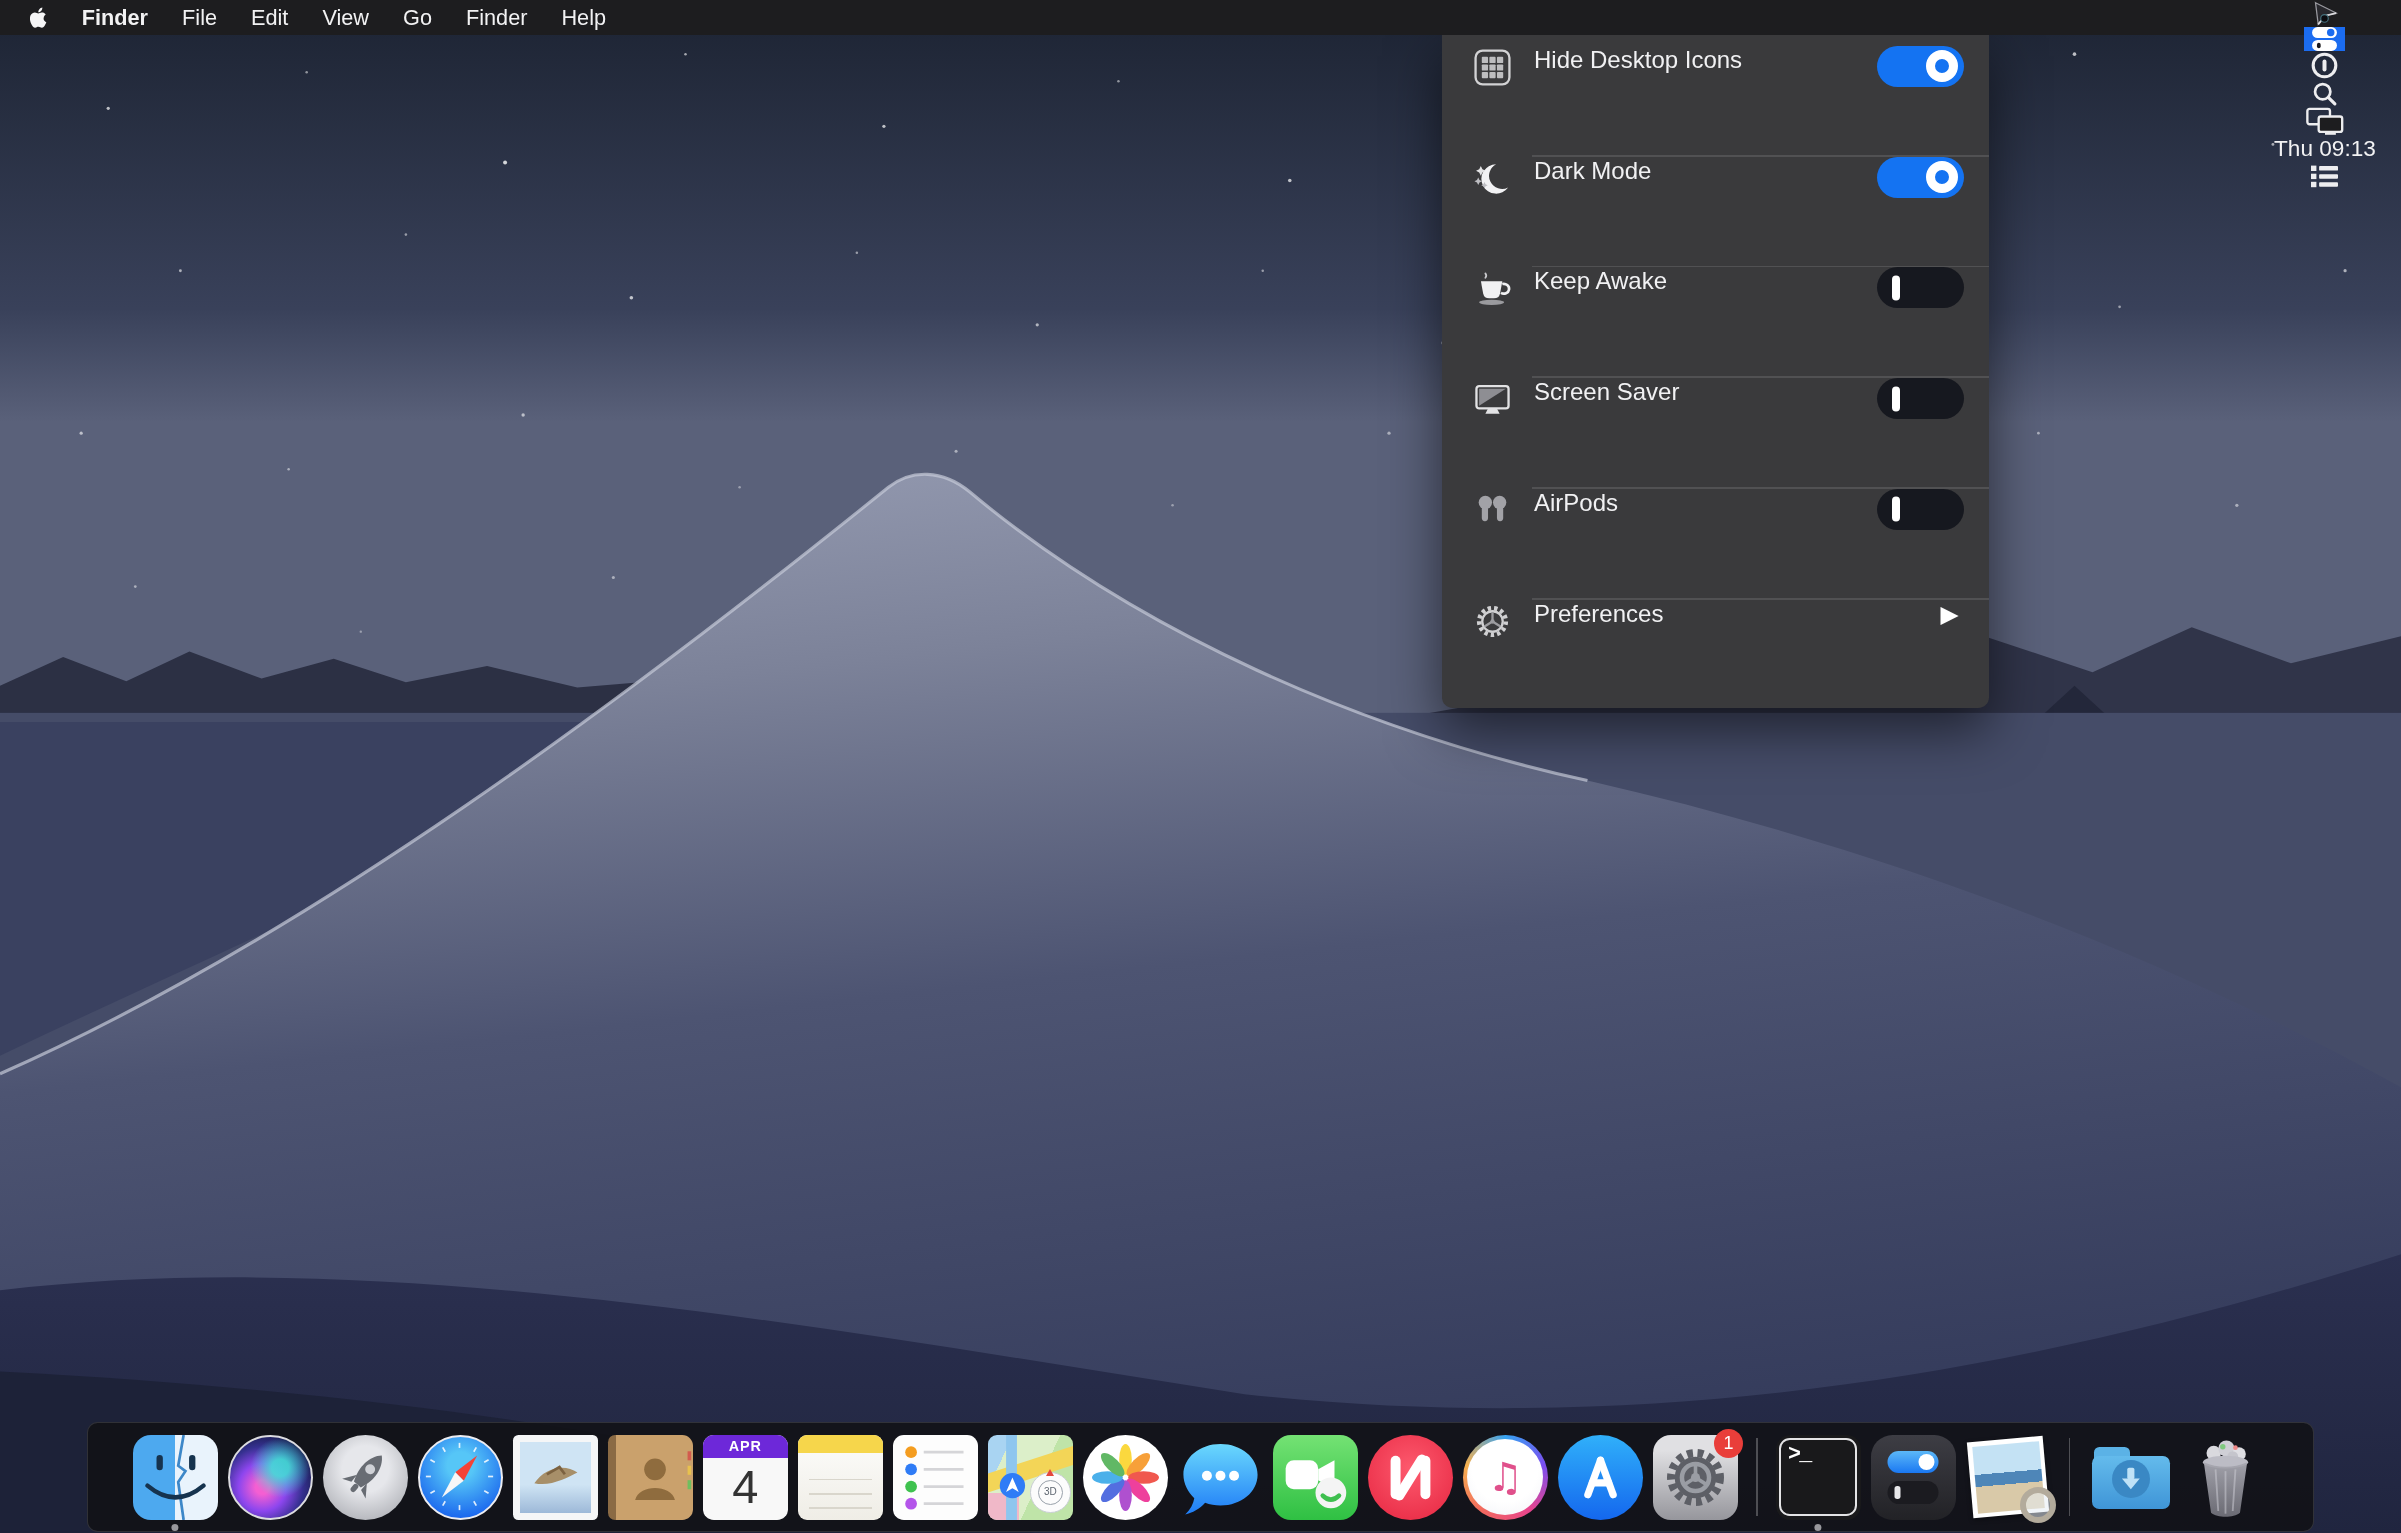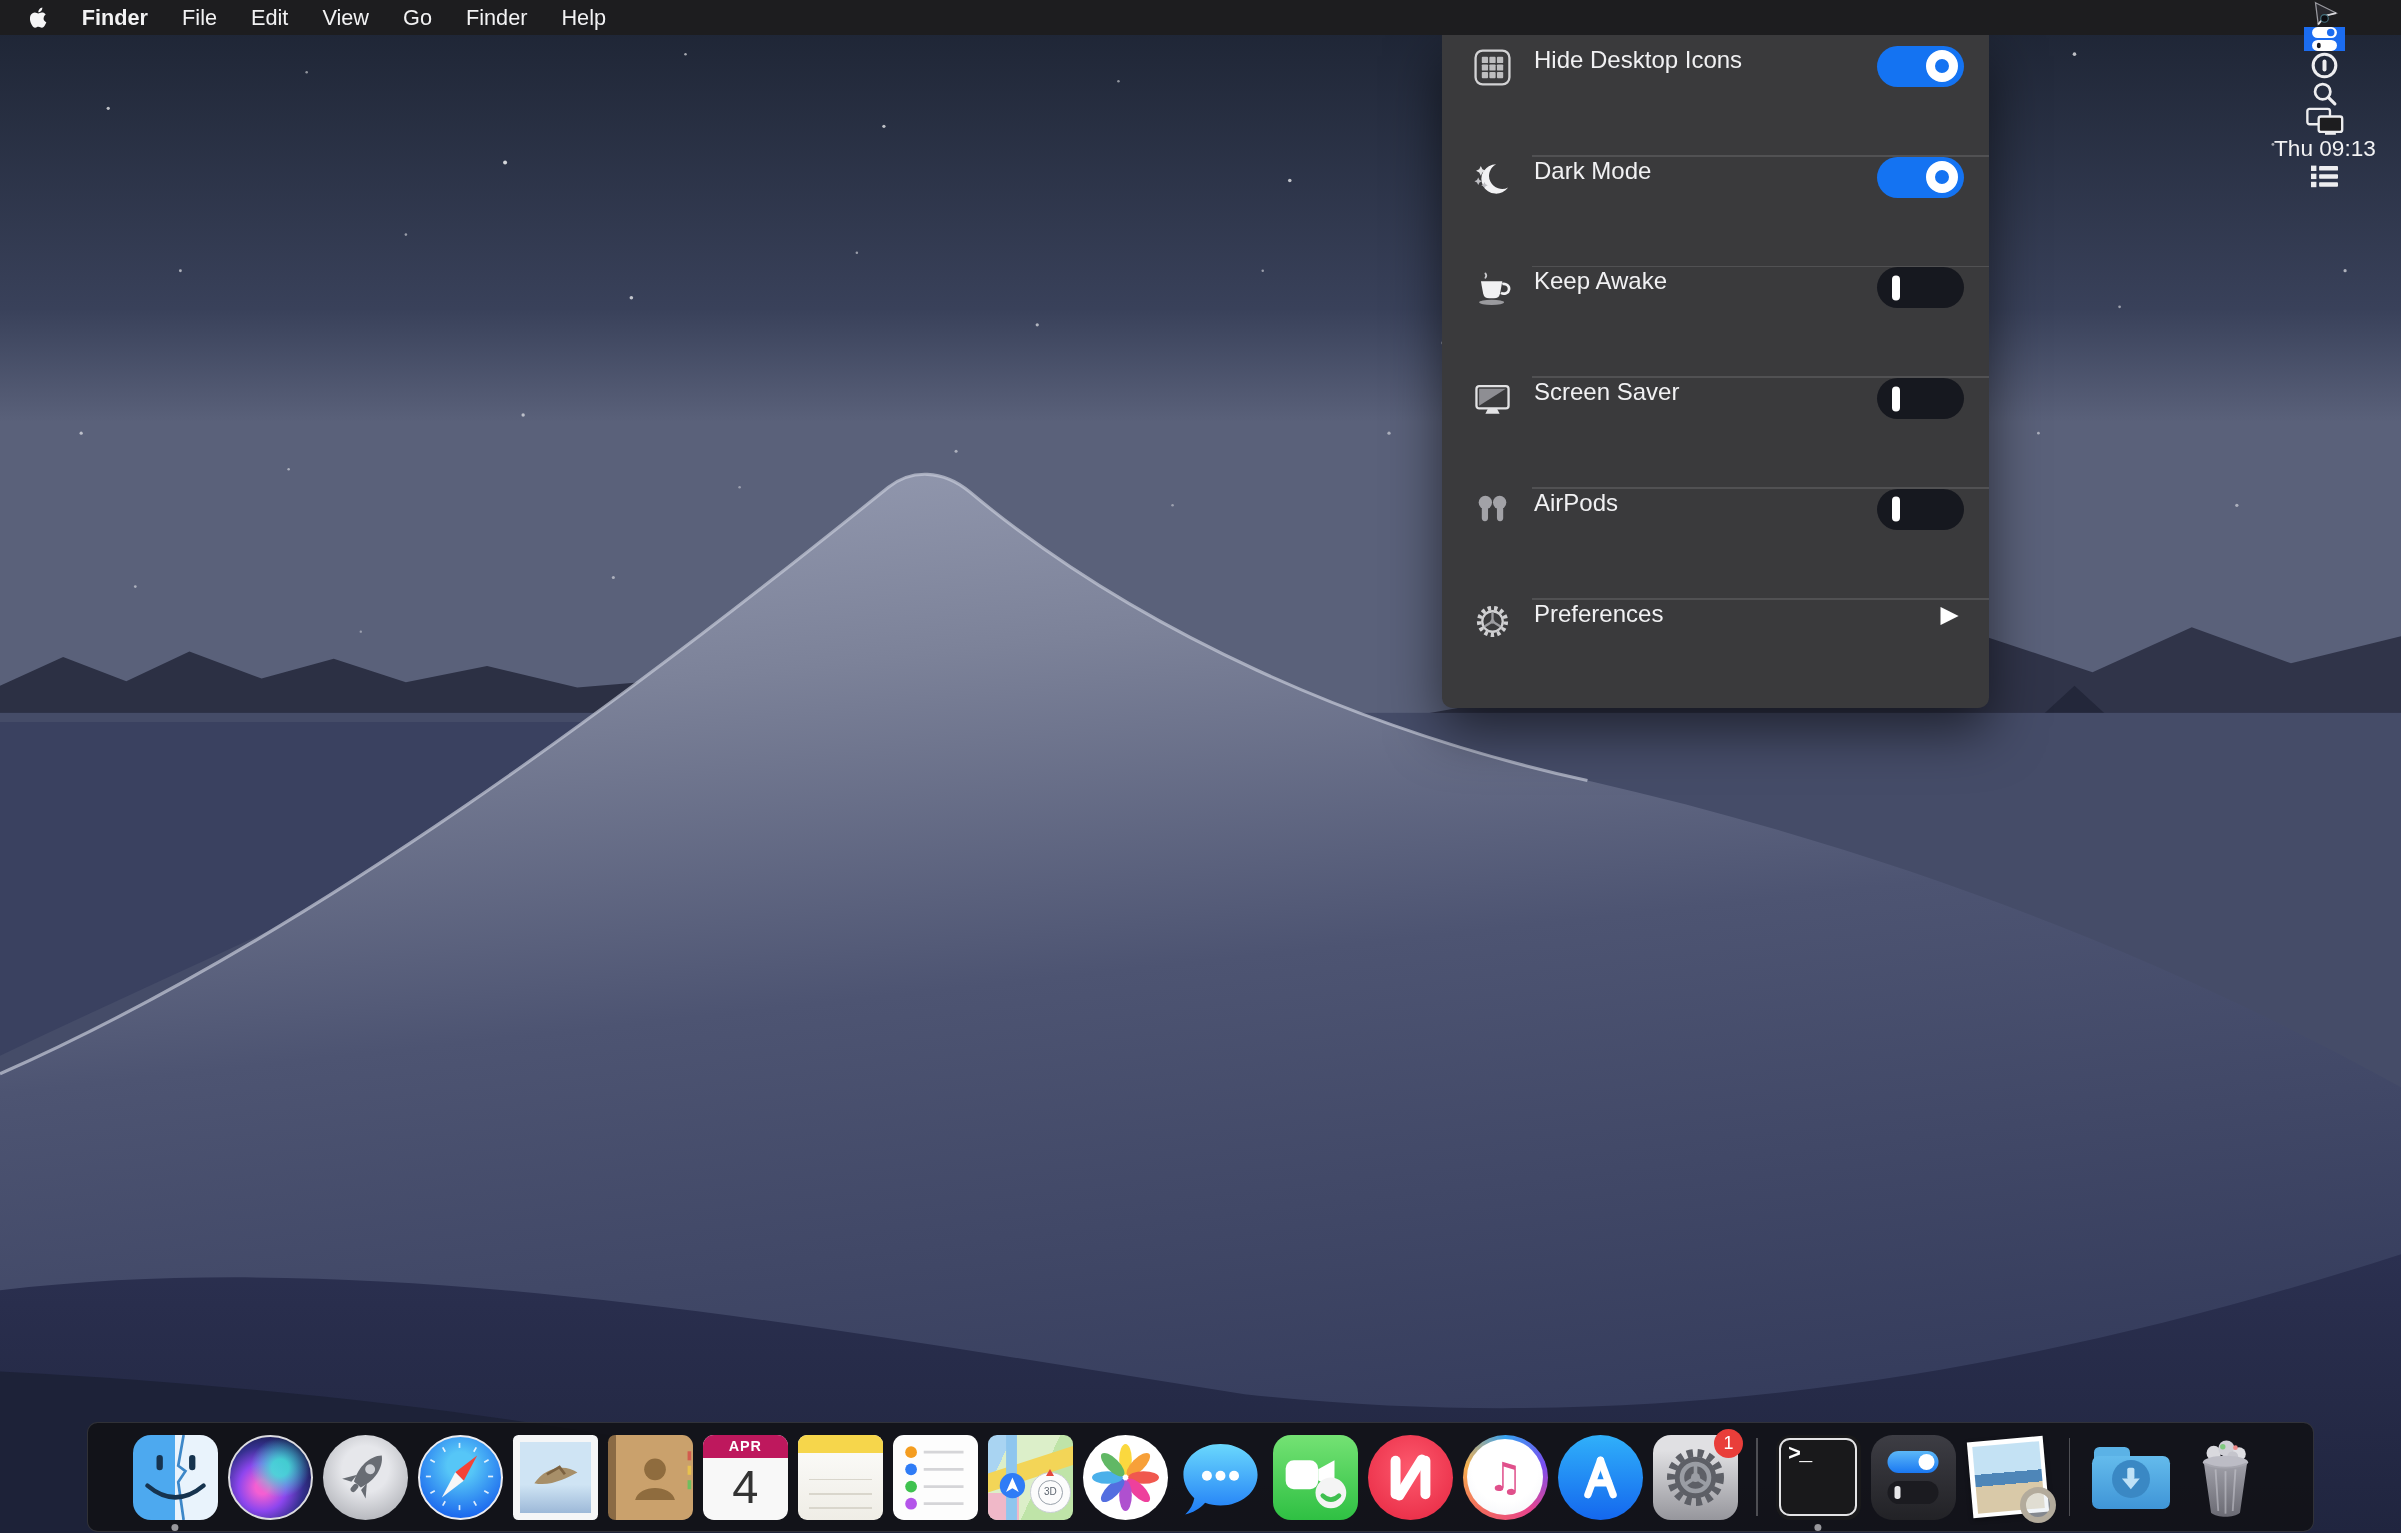--- a/index.html
+++ b/index.html
@@ -52,21 +52,21 @@
   .dk-siri{border-radius:50%;border:2.7px solid #dcdce0;box-sizing:border-box;
     background:radial-gradient(circle at 62% 38%,rgba(64,230,214,.85) 0 12%,rgba(64,230,214,0) 42%),
       radial-gradient(circle at 40% 62%,#f45fd2 0 10%,#8d46ee 34%,#35308f 58%,#10173a 85%);}
   .dk-launchpad{border-radius:50%;background:radial-gradient(circle at 50% 40%,#e6e7eb 0 35%,#a9abb1 90%);}
   .dk-safari{border-radius:50%;border:2.7px solid #ececf0;box-sizing:border-box;
     background:radial-gradient(circle at 50% 35%,#56c6f7 0 20%,#1a66ee 80%);}
   .dk-mail{border-radius:5.4px;background:#f5f6f7;}
   .dk-mail .inner{position:absolute;inset:7.2px;background:linear-gradient(180deg,#cfe4f4 0 60%,#9db9d8);}
   .dk-contacts{border-radius:7.2px 10.8px 10.8px 7.2px;background:linear-gradient(90deg,#8a6a44 0 9%,#caa16c 9% 100%);}
   .dk-calendar{border-radius:10.8px;overflow:hidden;background:#f8f8f8;}
-  .cal-top{height:23.5px;background:#be185d;color:#fff;font-size:14.4px;font-weight:700;
+  .cal-top{height:23.5px;background:#6d28d9;color:#fff;font-size:14.4px;font-weight:700;
     display:flex;align-items:center;justify-content:center;letter-spacing:0.9px;}
   .cal-day{font-size:47px;font-weight:300;color:#333;text-align:center;line-height:58px;}
   .dk-notes{border-radius:9px;overflow:hidden;background:linear-gradient(180deg,#fdfdfb,#efede6);}
   .notes-top{height:18px;background:#f6d64b;}
   .notes-lines{position:absolute;left:10.8px;right:10.8px;top:31px;bottom:9px;
     background:repeating-linear-gradient(180deg,transparent 0 12.6px,#d9d6cc 12.6px 14.4px);}
   .dk-reminders{border-radius:10.8px;background:#fdfdfd;}
   .dk-maps{border-radius:9px;overflow:hidden;background:linear-gradient(115deg,#a9d4f2 0 20%,#dcefc9 20% 58%,#bfe4a8 58% 100%);}
   .maps-road{position:absolute;left:-9px;top:23.5px;width:117px;height:18px;background:#f3d557;transform:rotate(-18deg);}
   .maps-pink{position:absolute;left:0;bottom:0;width:31px;height:27px;background:#f0b8c8;}

